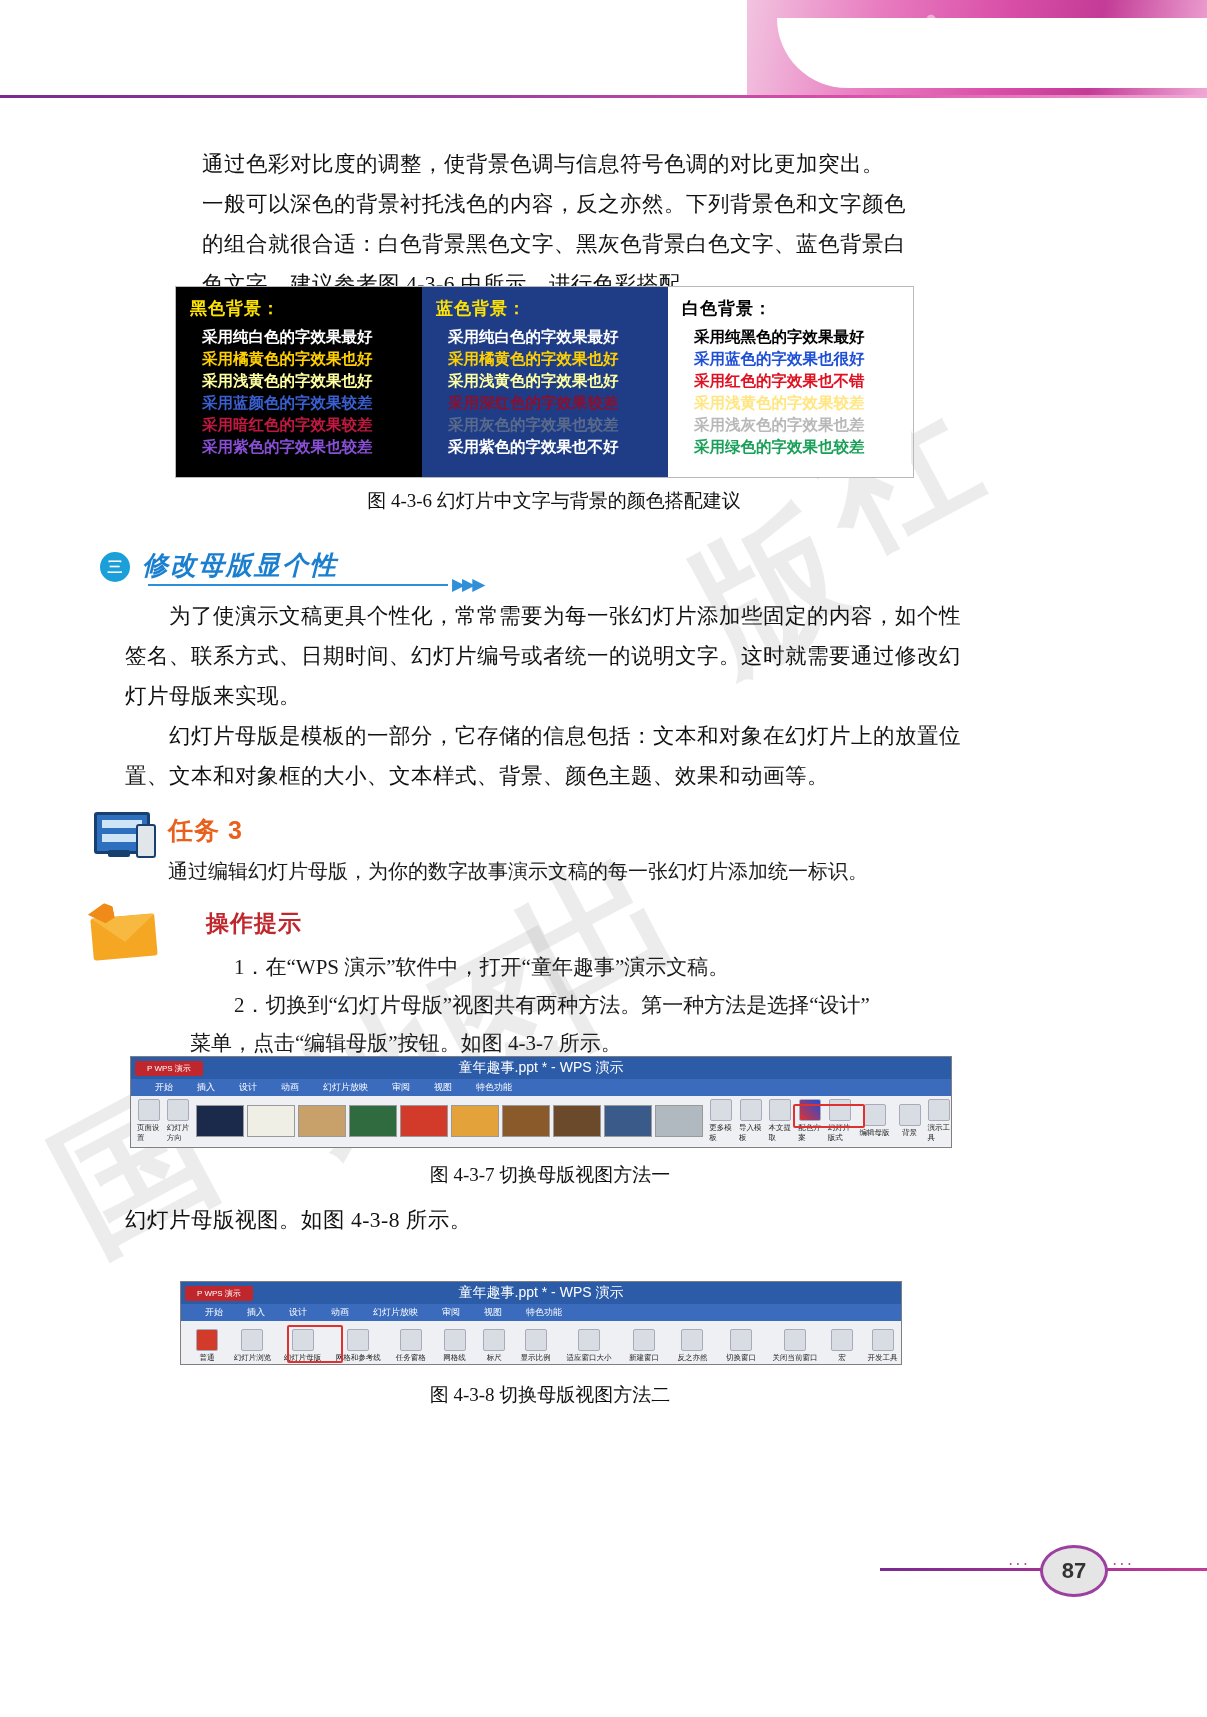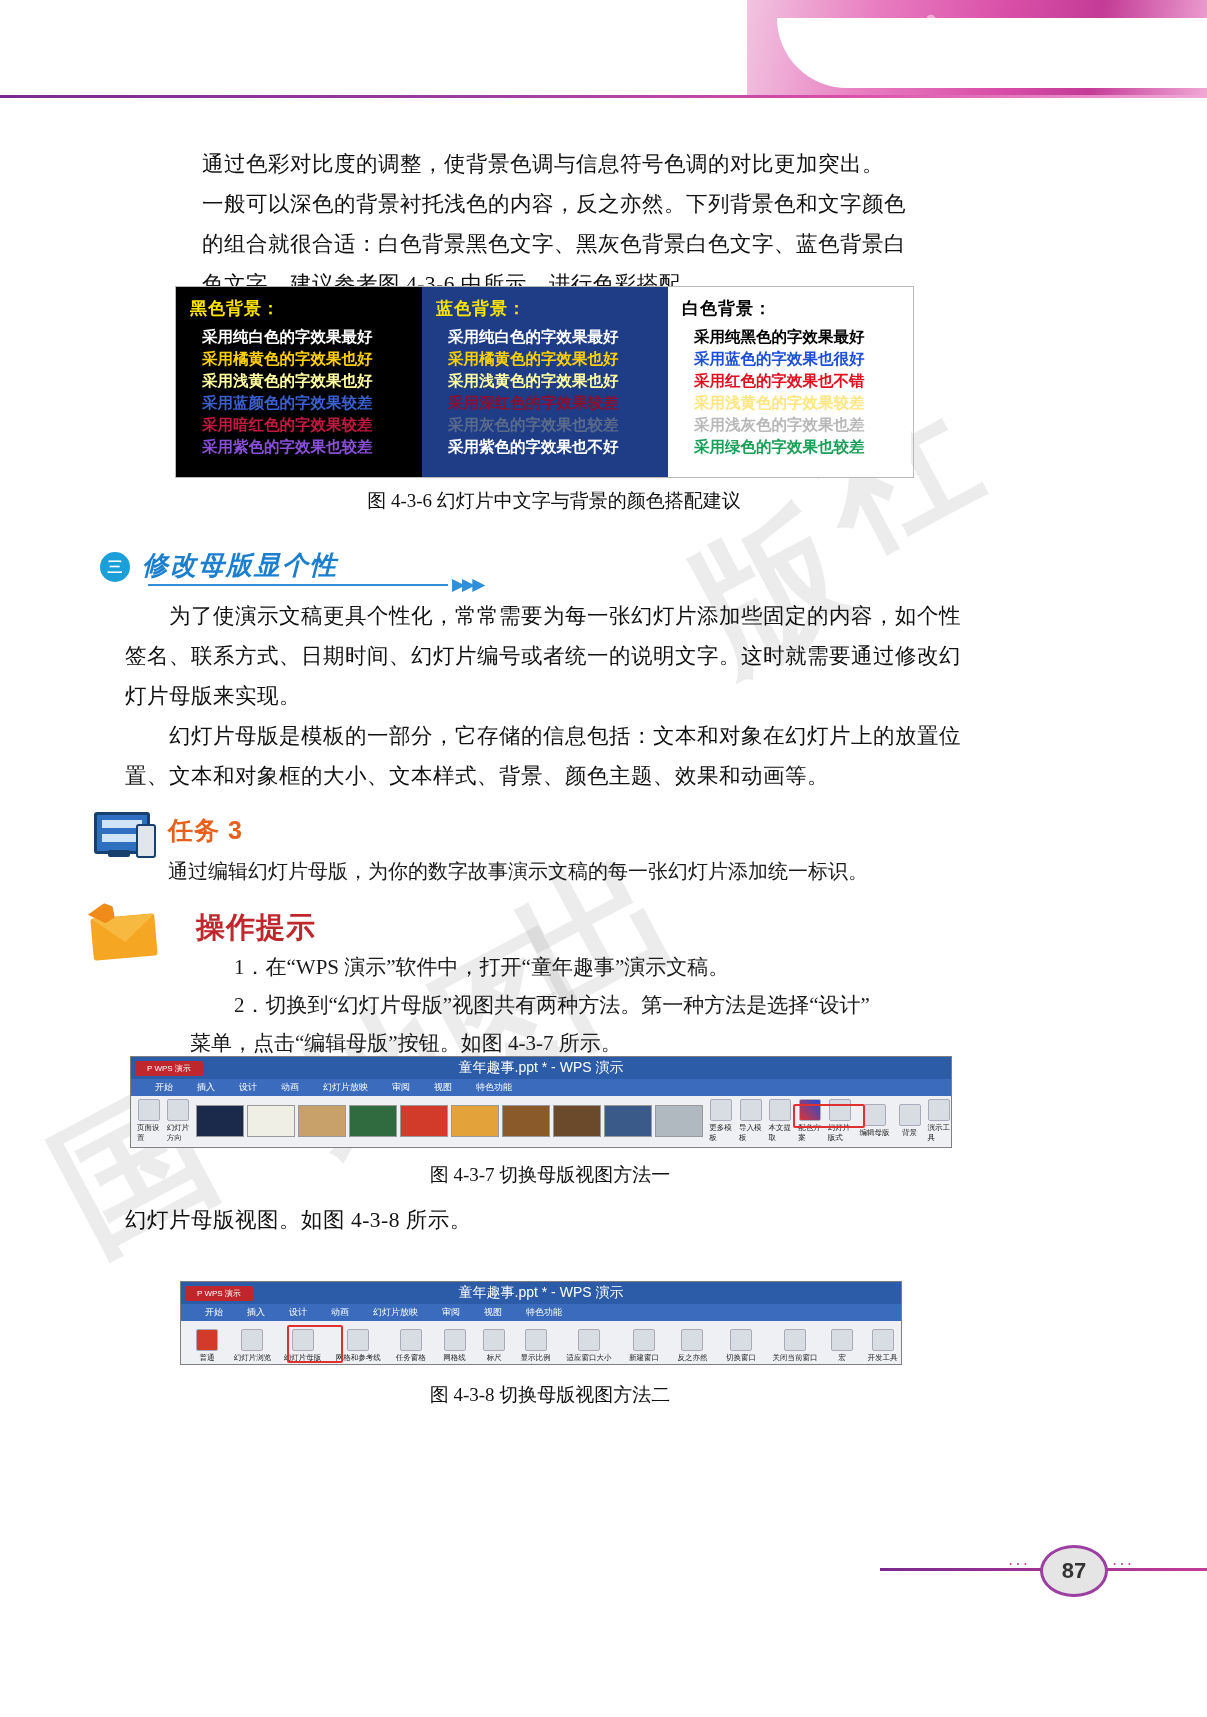--- a/index.html
+++ b/index.html
@@ -159,23 +159,23 @@
     position:absolute;left:4px;top:18px;width:64px;height:26px;
     background:#f7b93f;transform:rotate(-5deg);
     clip-path:polygon(0 0,100% 0,50% 100%);
   }
   .envhorn{
     position:absolute;left:0px;top:6px;width:26px;height:20px;background:#f08a18;
     clip-path:polygon(0 40%,70% 0,100% 25%,100% 80%,60% 100%);
     transform:rotate(-12deg);
   }
   .tip-title{
-    position:absolute;left:196px;top:812px;
-    font-family:"Liberation Sans","DejaVu Sans",sans-serif;
-    font-size:29px;font-weight:bold;color:#c0272d;letter-spacing:1px;
+    position:absolute;left:206px;top:812px;
+    font-family:"Liberation Sans","DejaVu Sans",sans-serif;
+    font-size:23px;font-weight:bold;color:#c0272d;letter-spacing:1px;
   }
   .tip-list{position:absolute;left:190px;top:852px;width:880px;}
   .tip-list p{font-size:21px;line-height:38px;margin:0;}
 
   
   .wps1{
     position:absolute;left:130px;top:960px;width:820px;height:90px;
     border:1px solid #7f7f7f;background:#f3f4f6;overflow:hidden;
     font-family:"Liberation Sans","DejaVu Sans",sans-serif;
   }

